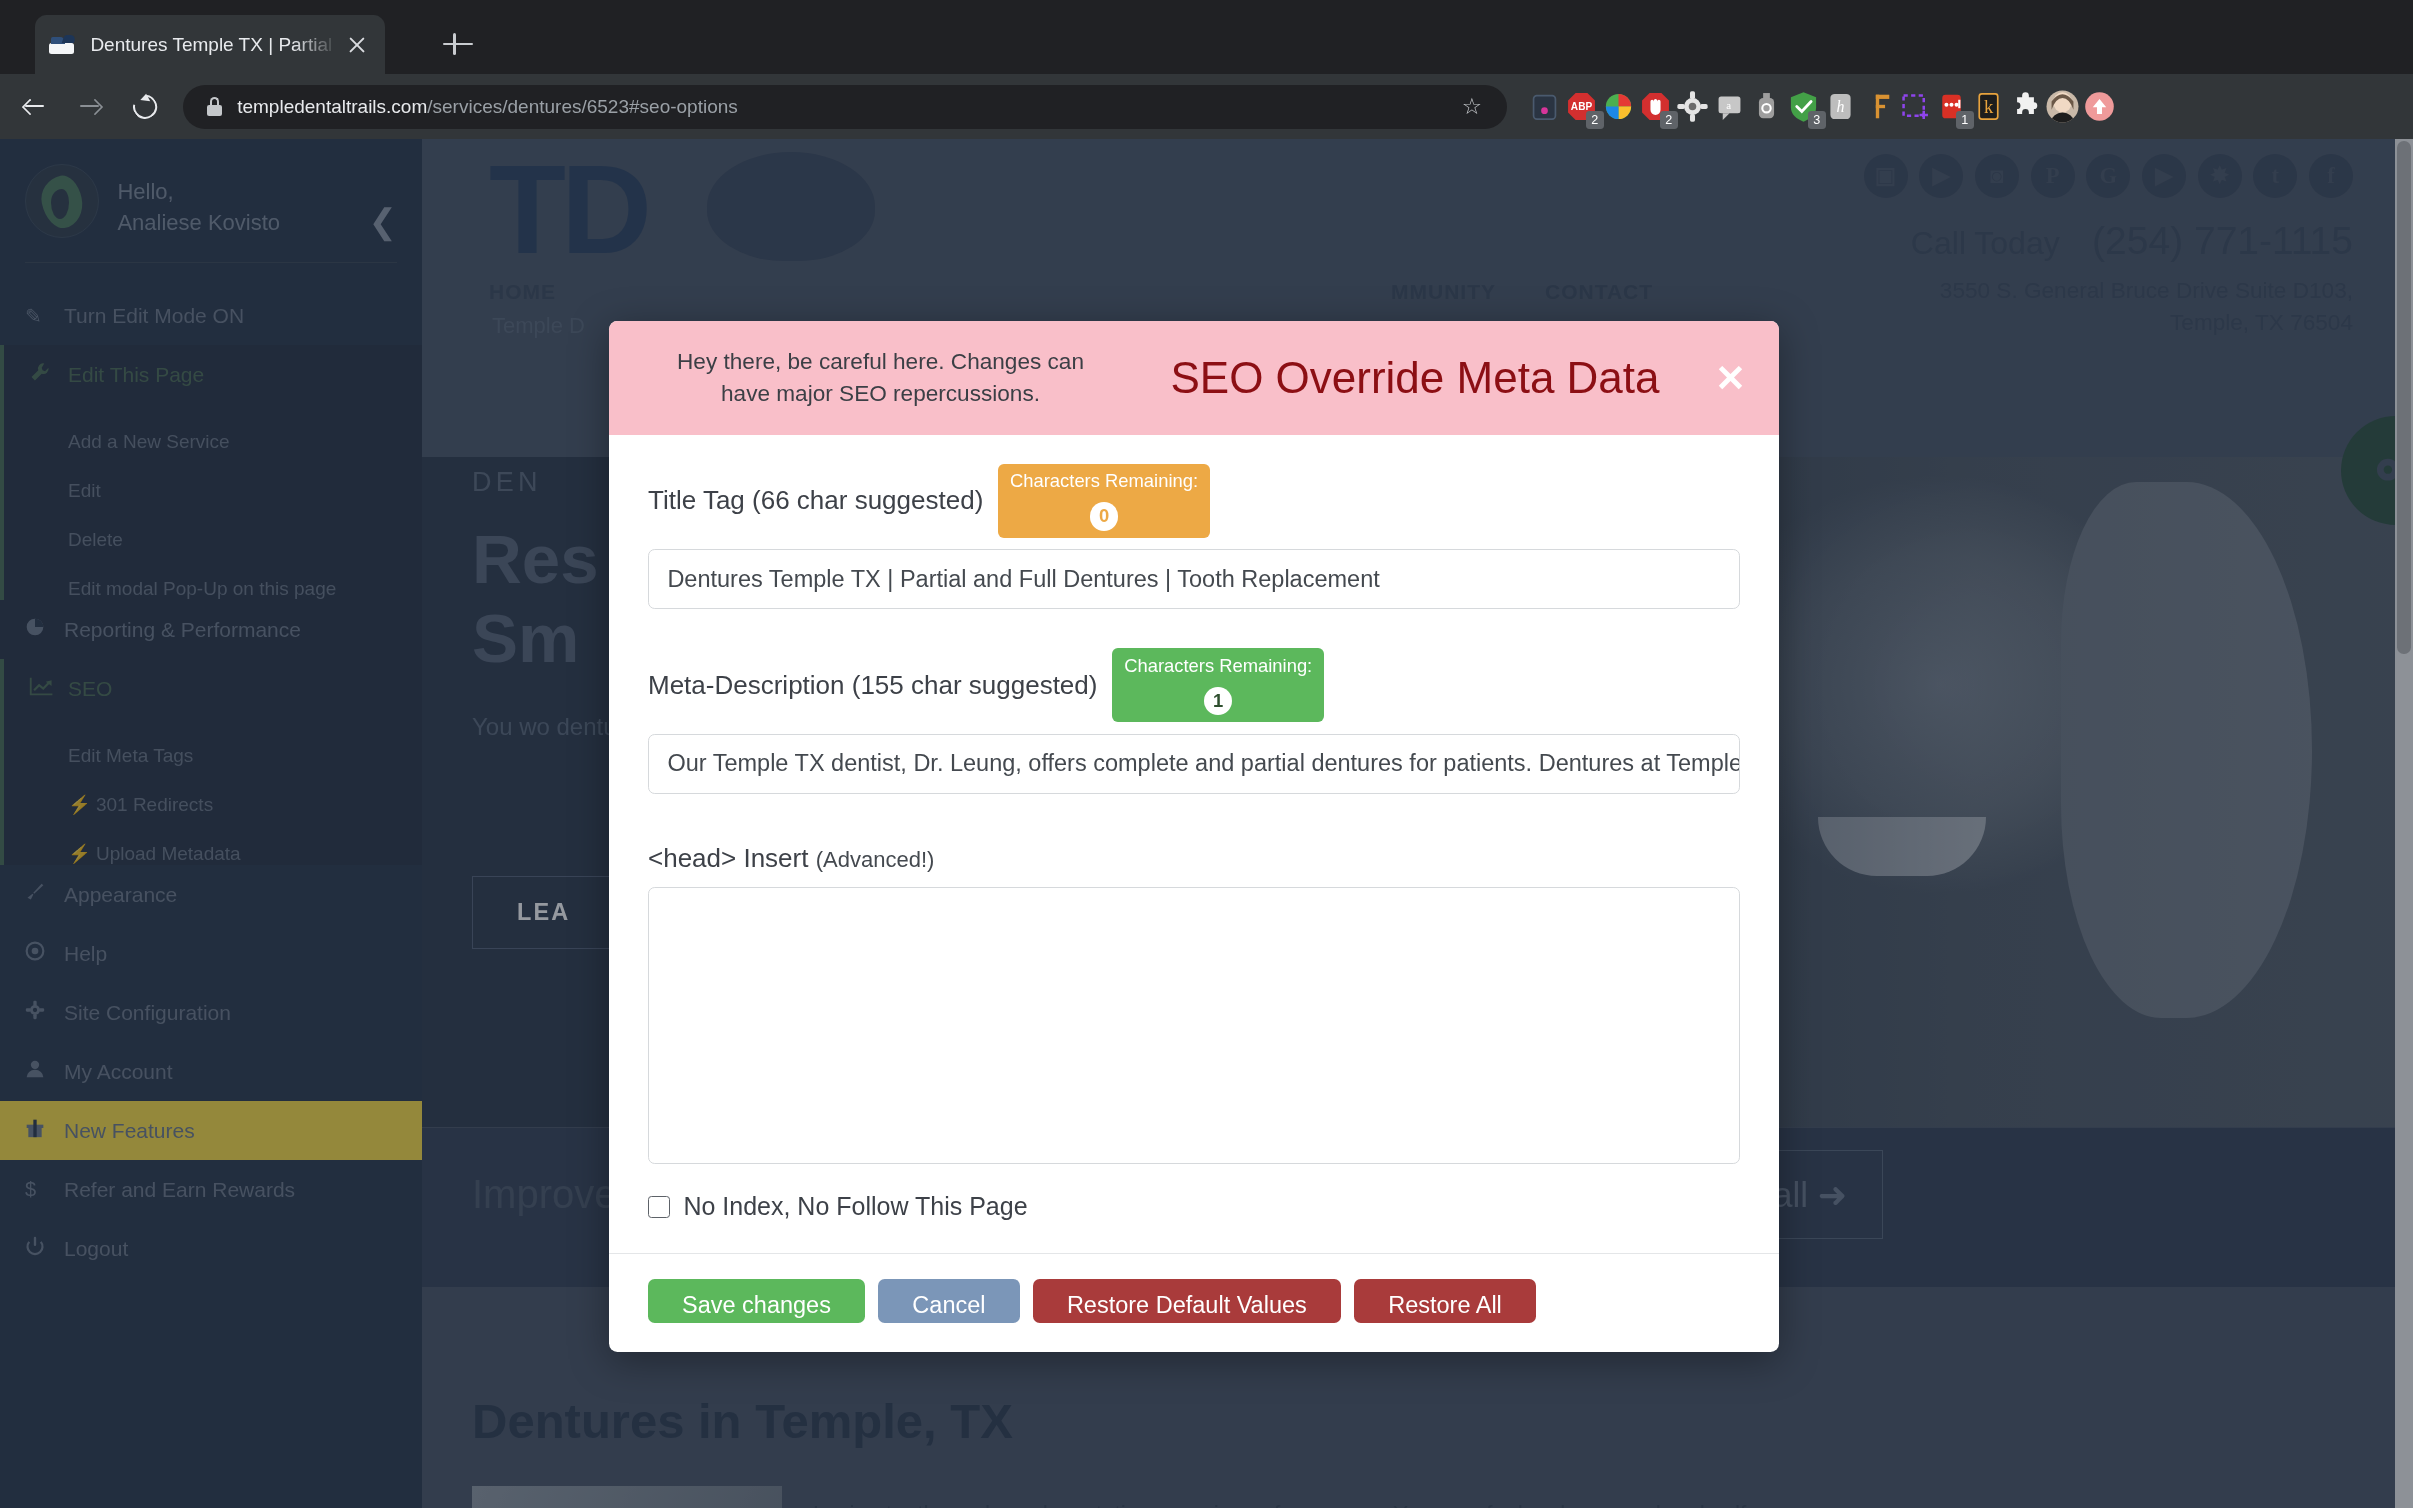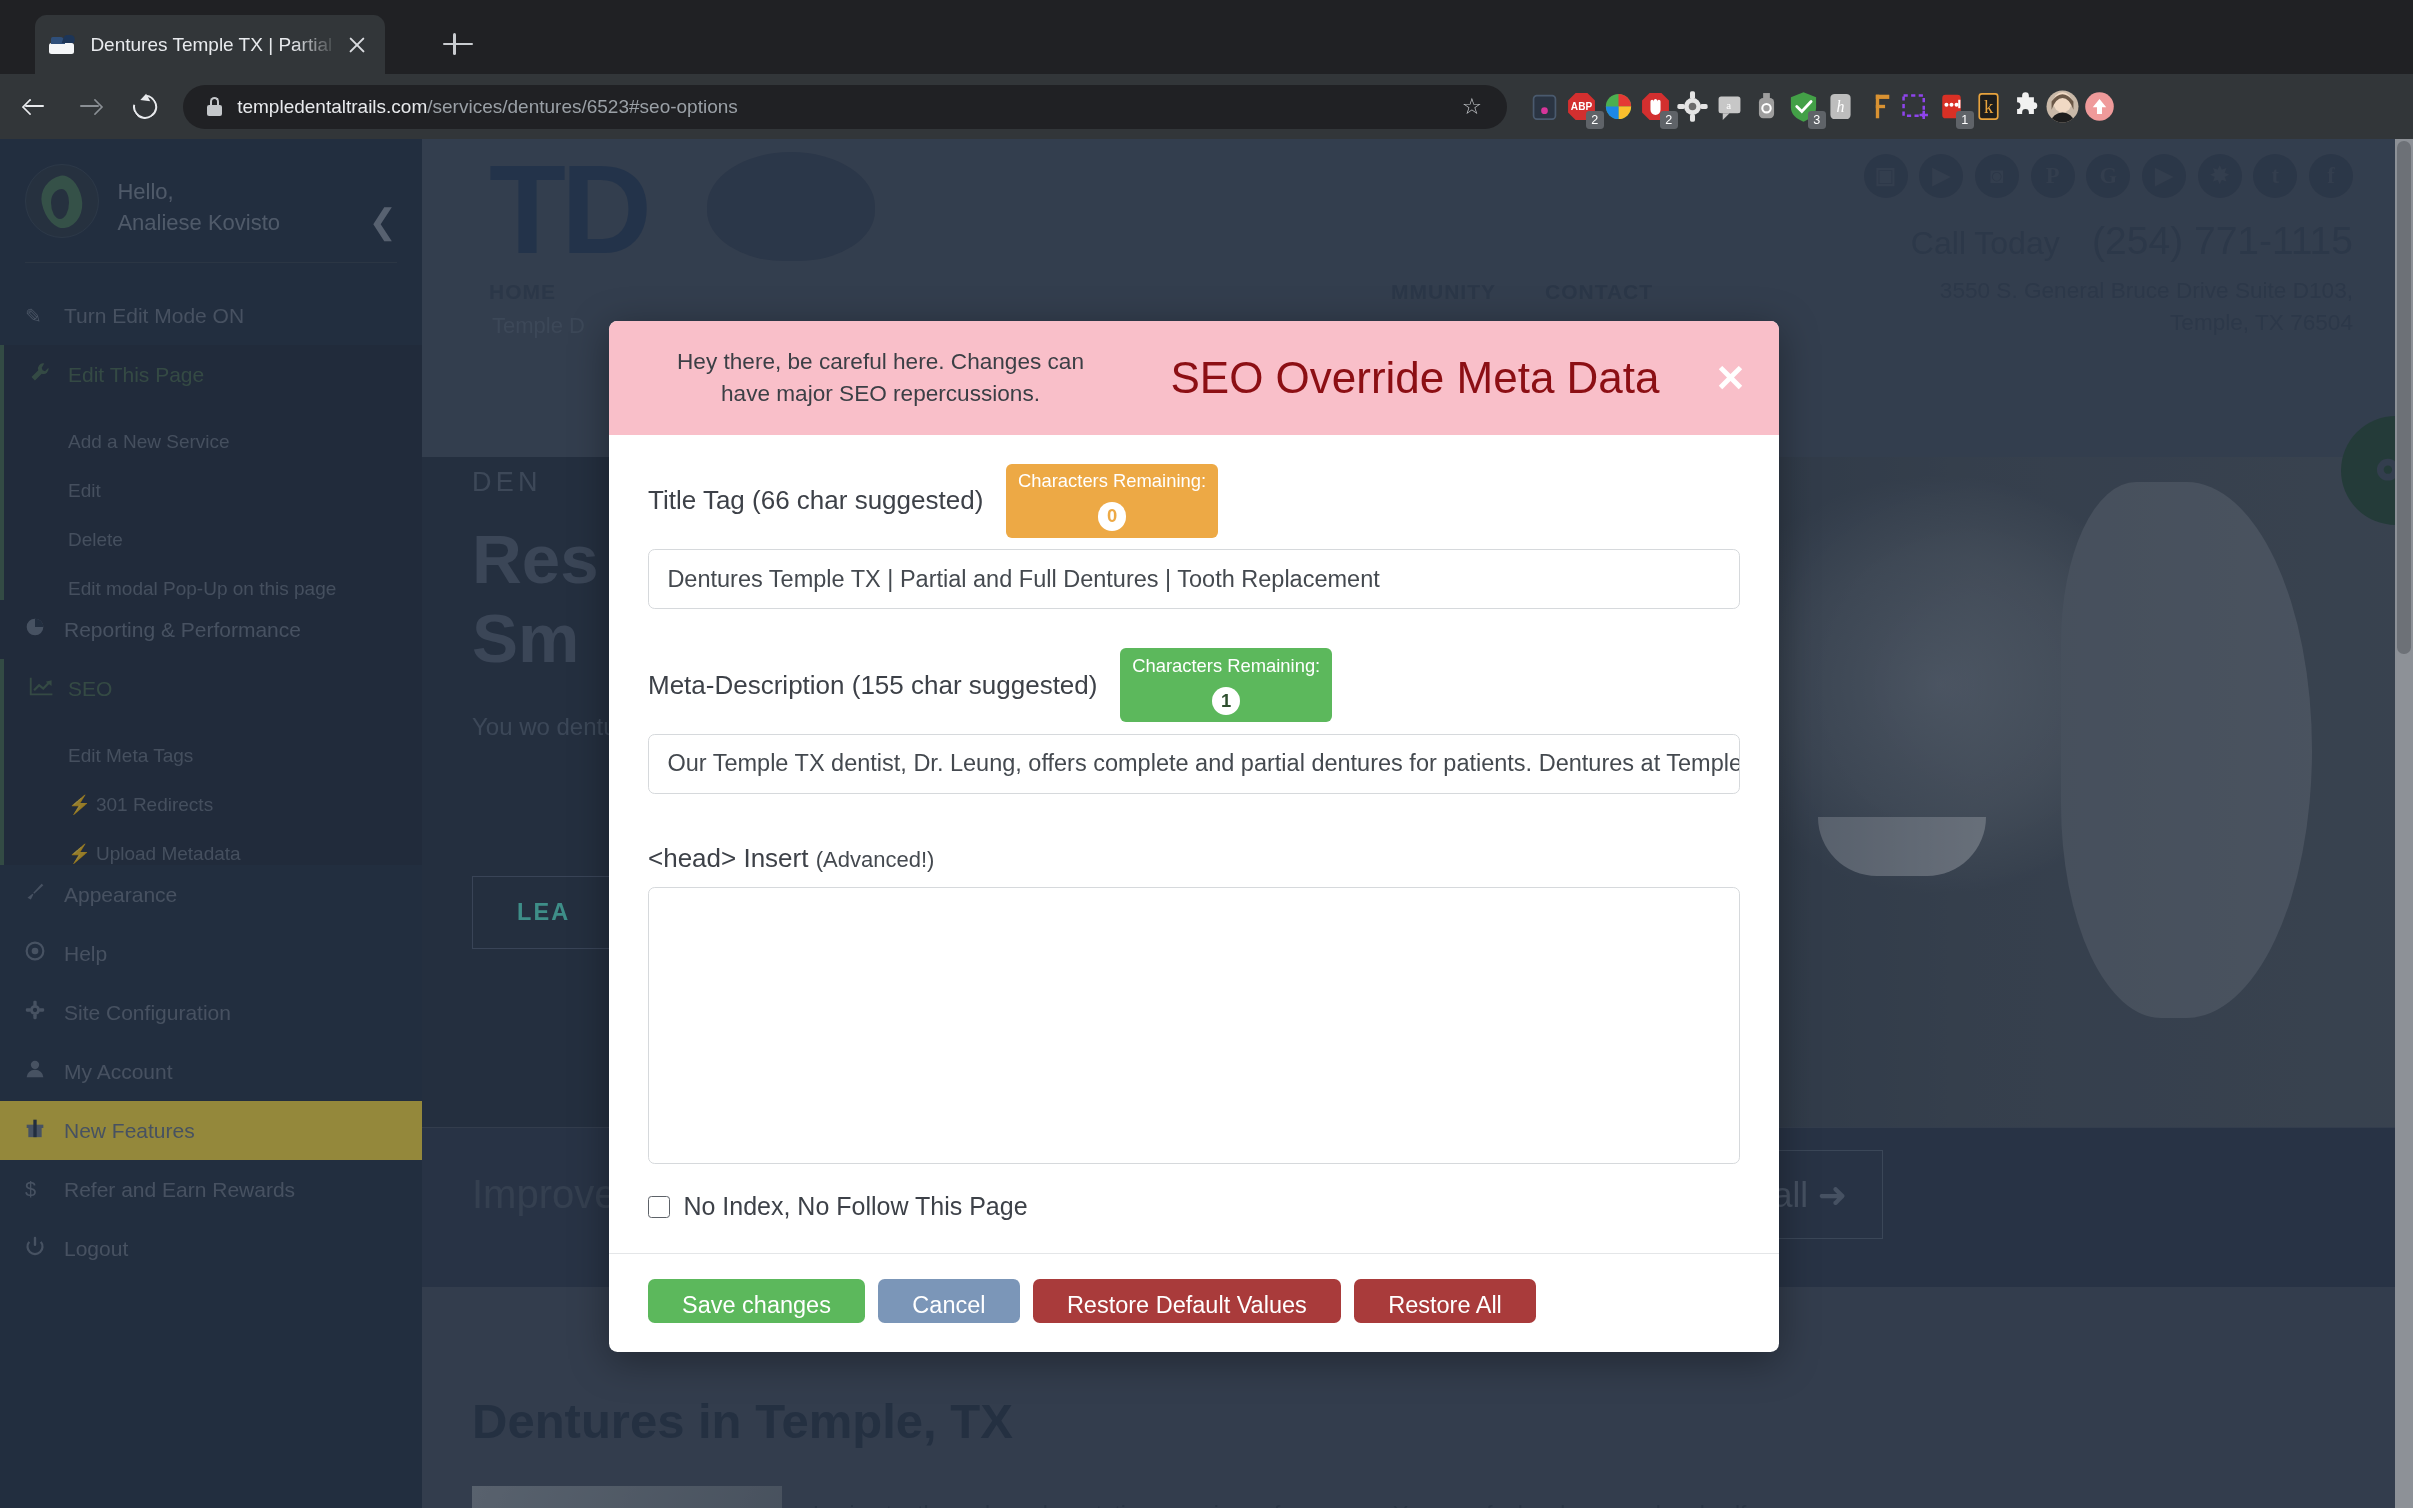--- a/index.html
+++ b/index.html
@@ -274,21 +274,21 @@
     position: absolute; left: 50px; top: 64px;
     font-size: 69px; font-weight: 700; line-height: 1.14; color: #59667a;
   }
   #hero-p {
     position: absolute; left: 50px; top: 251px; width: 352px;
     font-size: 24px; line-height: 1.55; color: #5c697c;
   }
   #hero-btn {
     position: absolute; left: 50px; top: 419px;
     padding: 22px 44px; border: 1.7px solid #55627a;
-    font-size: 23.5px; letter-spacing: 2.1px; color: #5eead4; font-weight: 600;
+    font-size: 23.5px; letter-spacing: 2.1px; color: #ffffff; font-weight: 600;
   }
   #bandwrap {
     position: absolute; left: 0; top: 989px; right: 0; height: 159px;
     background: #37445a;
   }
   #band-text {
     position: absolute; left: 50px; top: 44px;
     font-size: 40px; color: #4e5b6e;
   }
   #band-btn {
@@ -355,21 +355,21 @@
   }
   #modal-close {
     position: absolute; right: 30px; top: 50%;
     transform: translateY(-50%);
     width: 37px; height: 37px; color: #fff;
     font-size: 37px; line-height: 37px; text-align: center; font-weight: 700;
   }
   #modal-body { padding: 28.5px 39px 0 39px; }
 
   .field-label-row {
-    display: flex; align-items: center; gap: 23px; margin-bottom: 11.7px;
+    display: flex; align-items: center; gap: 15px; margin-bottom: 11.7px;
   }
   .field-label { font-size: 26px; color: #3d4148; }
   .counter {
     display: inline-flex; align-items: center; gap: 10px;
     border-radius: 5.9px; padding: 6.7px 11.7px;
     color: #fff; font-size: 18.4px; flex-direction: column;
   }
   .counter.orange { background: #eda945; }
   .counter.green  { background: #5cb85c; }
   .counter .pill {

